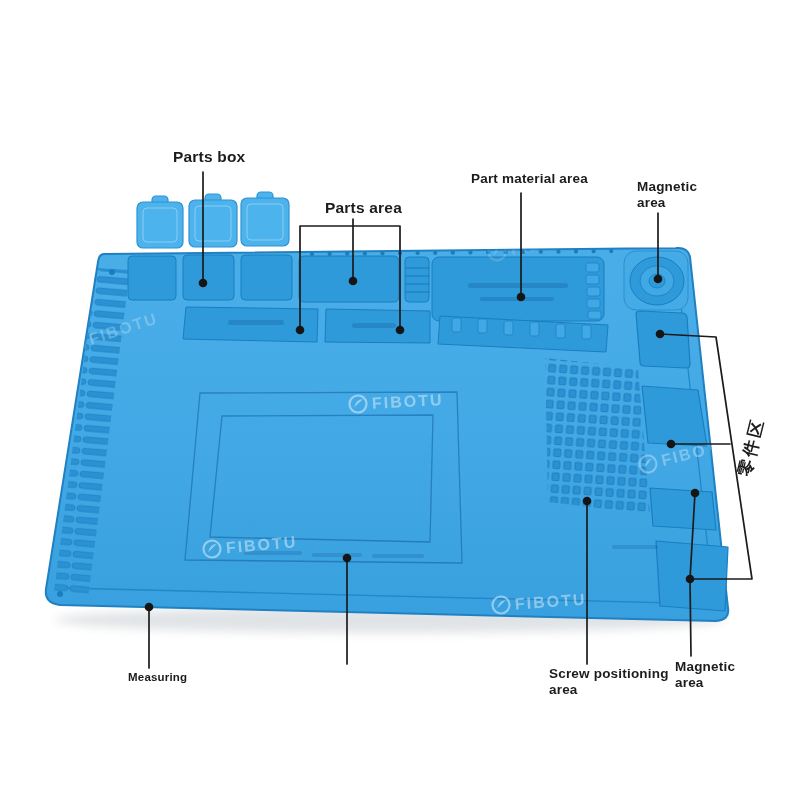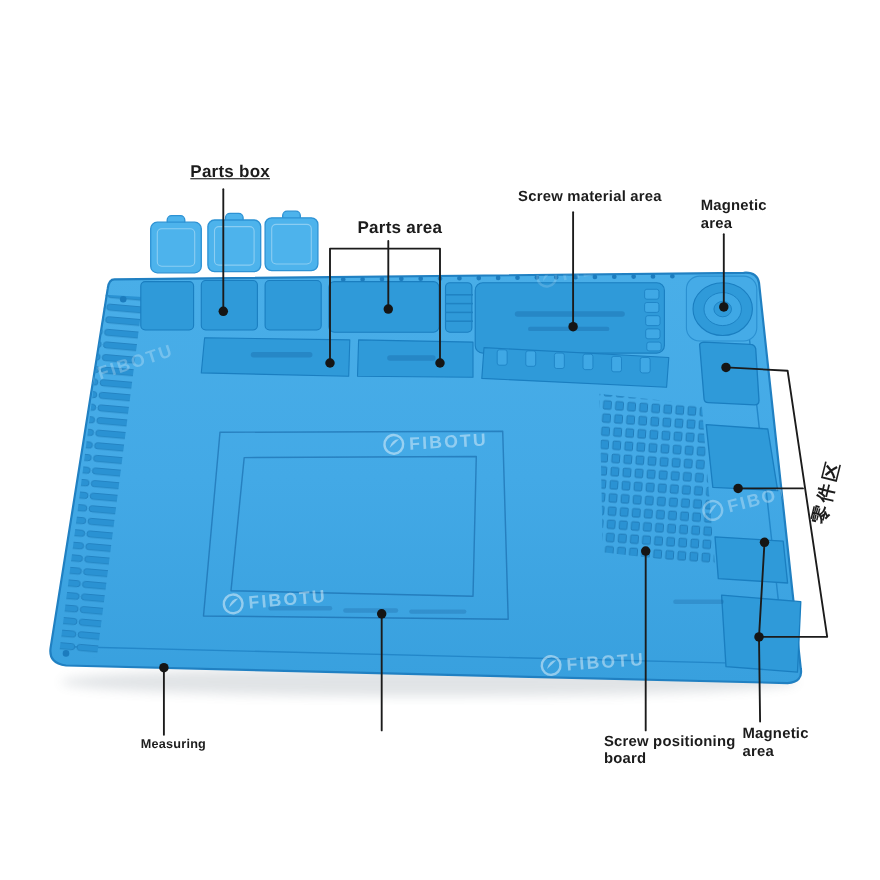--- a/index.html
+++ b/index.html
@@ -197,30 +197,30 @@
     <circle cx="660" cy="334" r="4.3"></circle>
     <circle cx="671" cy="444" r="4.3"></circle>
     <circle cx="695" cy="493" r="4.3"></circle>
     <circle cx="690" cy="579" r="4.3"></circle>
     <circle cx="587" cy="501" r="4.3"></circle>
     <circle cx="347" cy="558" r="4.3"></circle>
     <circle cx="149" cy="607" r="4.3"></circle>
   </g>
 </svg>
 
-<div class="callout-label lbl-lg" style="left:173px;top:148px;text-decoration:underline;">Parts box</div>
+<div class="callout-label lbl-lg" style="left:173px;top:148px;">Parts box</div>
 
 <div class="callout-label lbl-lg" style="left:325px;top:199px;">Parts area</div>
 
-<div class="callout-label lbl-md" style="left:471px;top:171px;">Screw material area</div>
+<div class="callout-label lbl-md" style="left:471px;top:171px;">Part material area</div>
 
 <div class="callout-label lbl-md" style="left:637px;top:179px;width:64px;">Magnetic area</div>
 
 <div class="callout-label lbl-cn" style="left:714px;top:437px;">零件区</div>
 
 <div class="callout-label lbl-md" style="left:675px;top:659px;width:66px;">Magnetic area</div>
 
-<div class="callout-label lbl-md" style="left:549px;top:666px;width:120px;">Screw positioning board</div>
+<div class="callout-label lbl-md" style="left:549px;top:666px;width:120px;">Screw positioning area</div>
 
 
 <div class="callout-label lbl-sm" style="left:128px;top:671px;">Measuring</div>
 
 </div>
 
 </body></html>

